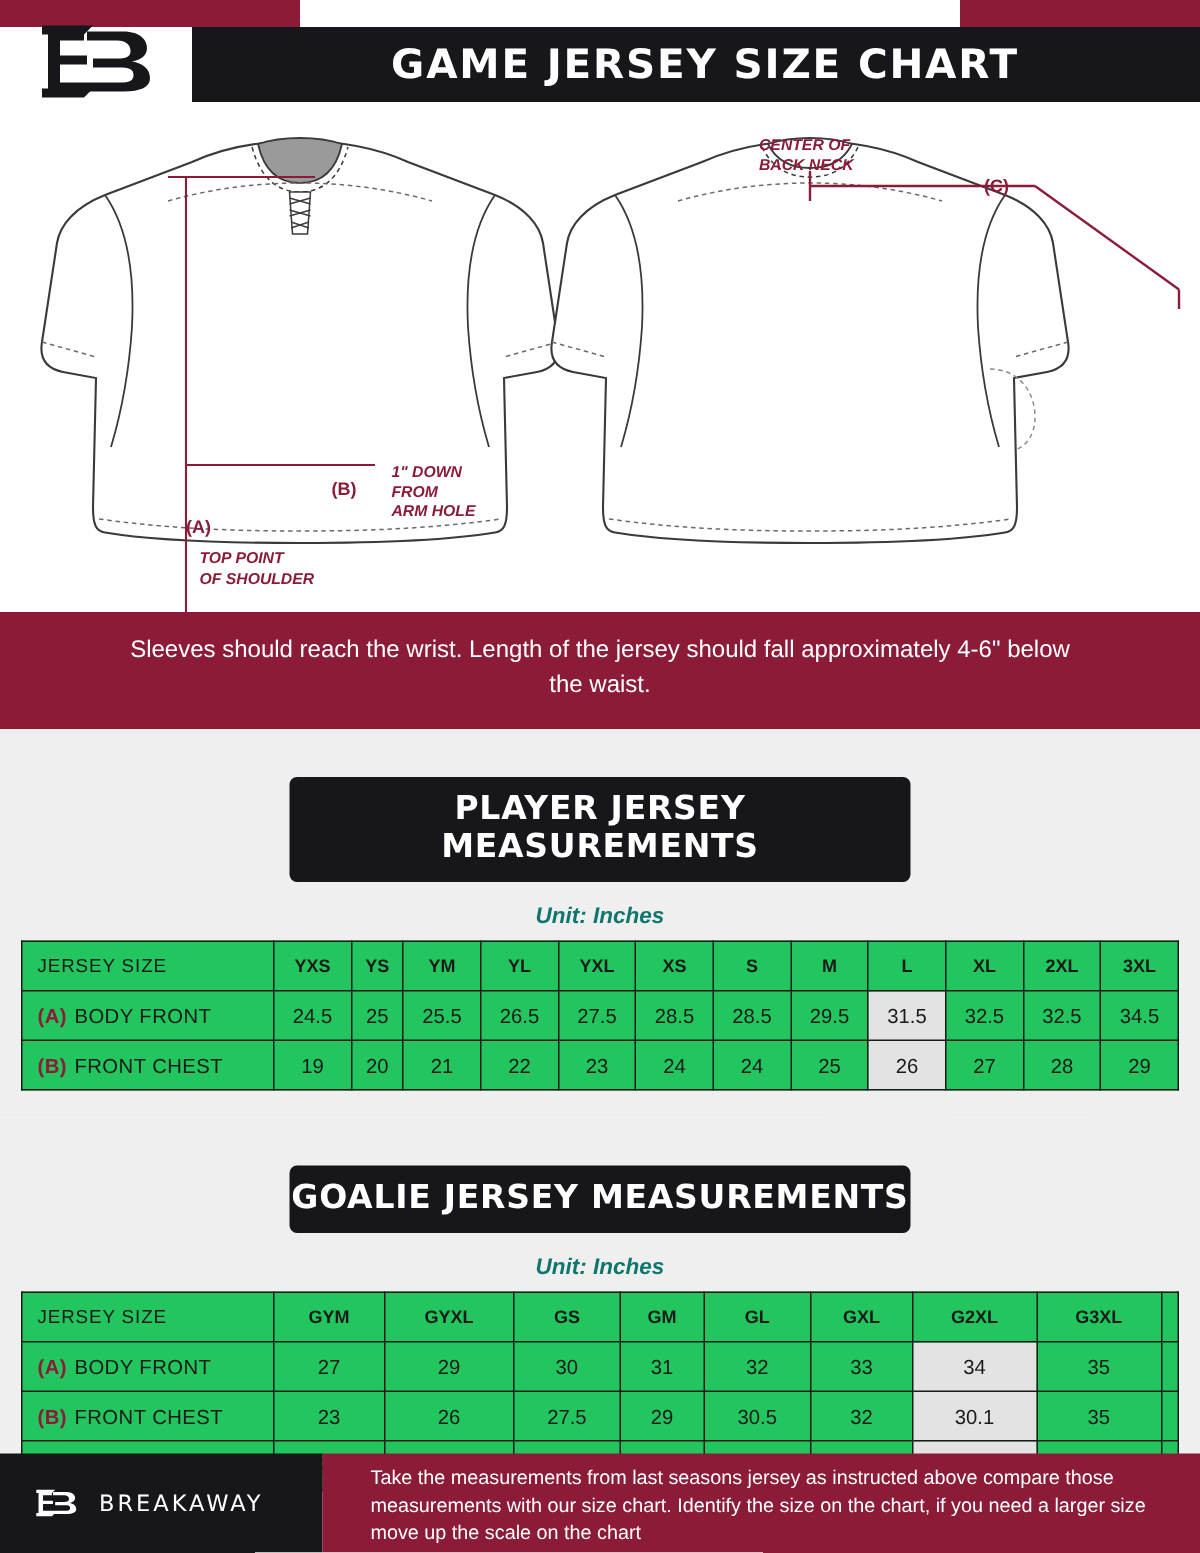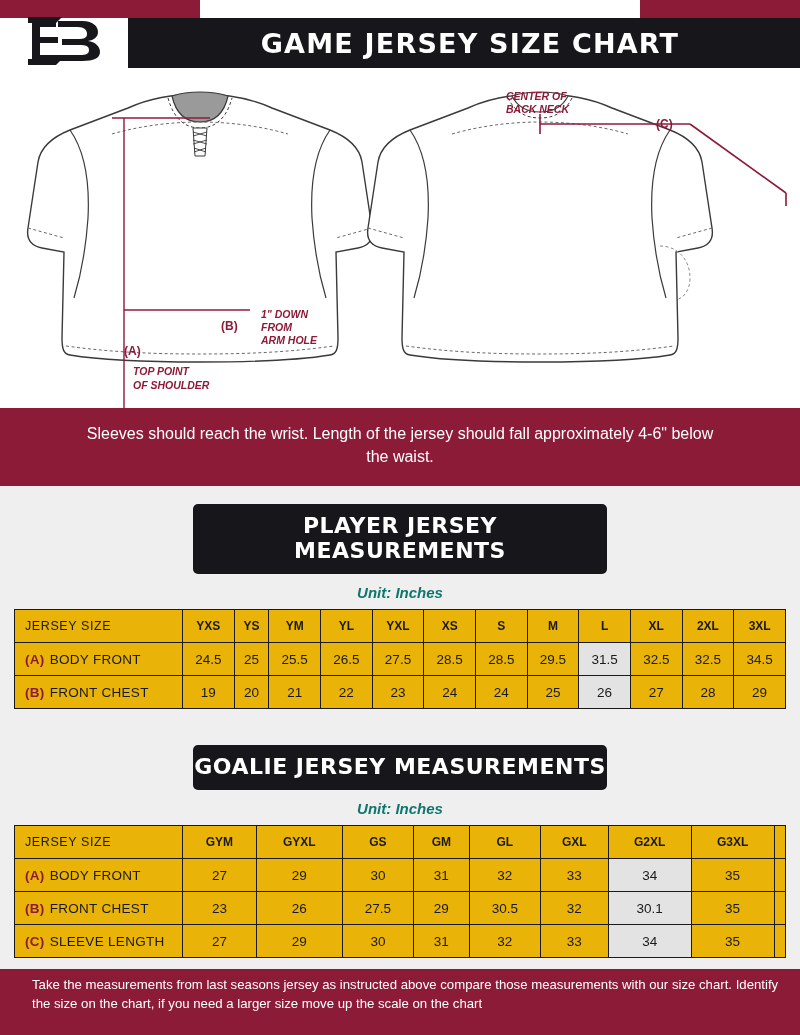--- a/index.html
+++ b/index.html
@@ -107,21 +107,21 @@
 
   
   .section-area {
     position: relative;
     background: #efeff0;
     padding: 18px 0 6px;
     z-index: 2;
   }
   .section-heading {
     width: 414px;
-    margin: 0 auto;
+    margin: 14px auto;
     background: #17161a;
     color: #ffffff;
     text-align: center;
     font-size: 22px;
     font-weight: bold;
     letter-spacing: 0.5px;
     padding: 9px 0 11px;
     border-radius: 5px;
     font-family: "DejaVu Sans", sans-serif;
   }
@@ -133,21 +133,21 @@
     margin: 10px 0 8px;
     font-weight: bold;
   }
   .table-wrap {
     background: transparent;
     padding: 0 14px 12px;
   }
   table.size-table {
     width: 100%;
     border-collapse: collapse;
-    background: #eab308;
+    background: #22c55e;
     font-size: 13.5px;
   }
   table.size-table th, table.size-table td {
     border: 1px solid #1a1a1a;
     text-align: center;
     height: 33px;
     padding: 0 2px;
     font-weight: normal;
   }
   table.size-table th.rowhead, table.size-table td.rowhead {
@@ -454,14 +454,23 @@
             <td class="hl">34</td>
             <td class="">35</td>
             <td class="blank"></td>
           </tr>
         </tbody>
       </table>
   </div>
 </div>
 
 <div class="footer">
+  <div class="footer-logo">
+    <svg width="34" height="30" viewBox="0 0 92 56">
+      <path d="M10 8 L34 8 L34 14 L18 14 L18 24 L36 24 L36 30 L18 30 L18 42 L36 42 L36 48 L10 48 Z" fill="#ffffff"></path>
+      <path d="M36 8 L60 8 C72 8 76 14 76 19 C76 24 72 27 66 28 C73 29 78 33 78 39 C78 45 72 48 60 48 L36 48 L36 42 L58 42 C64 42 67 41 67 37 C67 33 64 32 57 32 L40 32 L40 26 L56 26 C62 26 65 25 65 21 C65 17 62 14 56 14 L36 14 Z" fill="#ffffff"></path>
+      <path d="M6 4 L40 4 L34 10 L6 10 Z" fill="#ffffff"></path>
+      <path d="M6 46 L40 46 L34 52 L6 52 Z" fill="#ffffff"></path>
+    </svg>
+    <span class="fl-text">BREAKAWAY</span>
+  </div>
   <div class="footer-text">Take the measurements from last seasons jersey as instructed above compare those measurements  with our size chart. Identify the size on the chart, if you need a larger size move up the scale on the chart</div>
 </div>
 
 </body></html>

